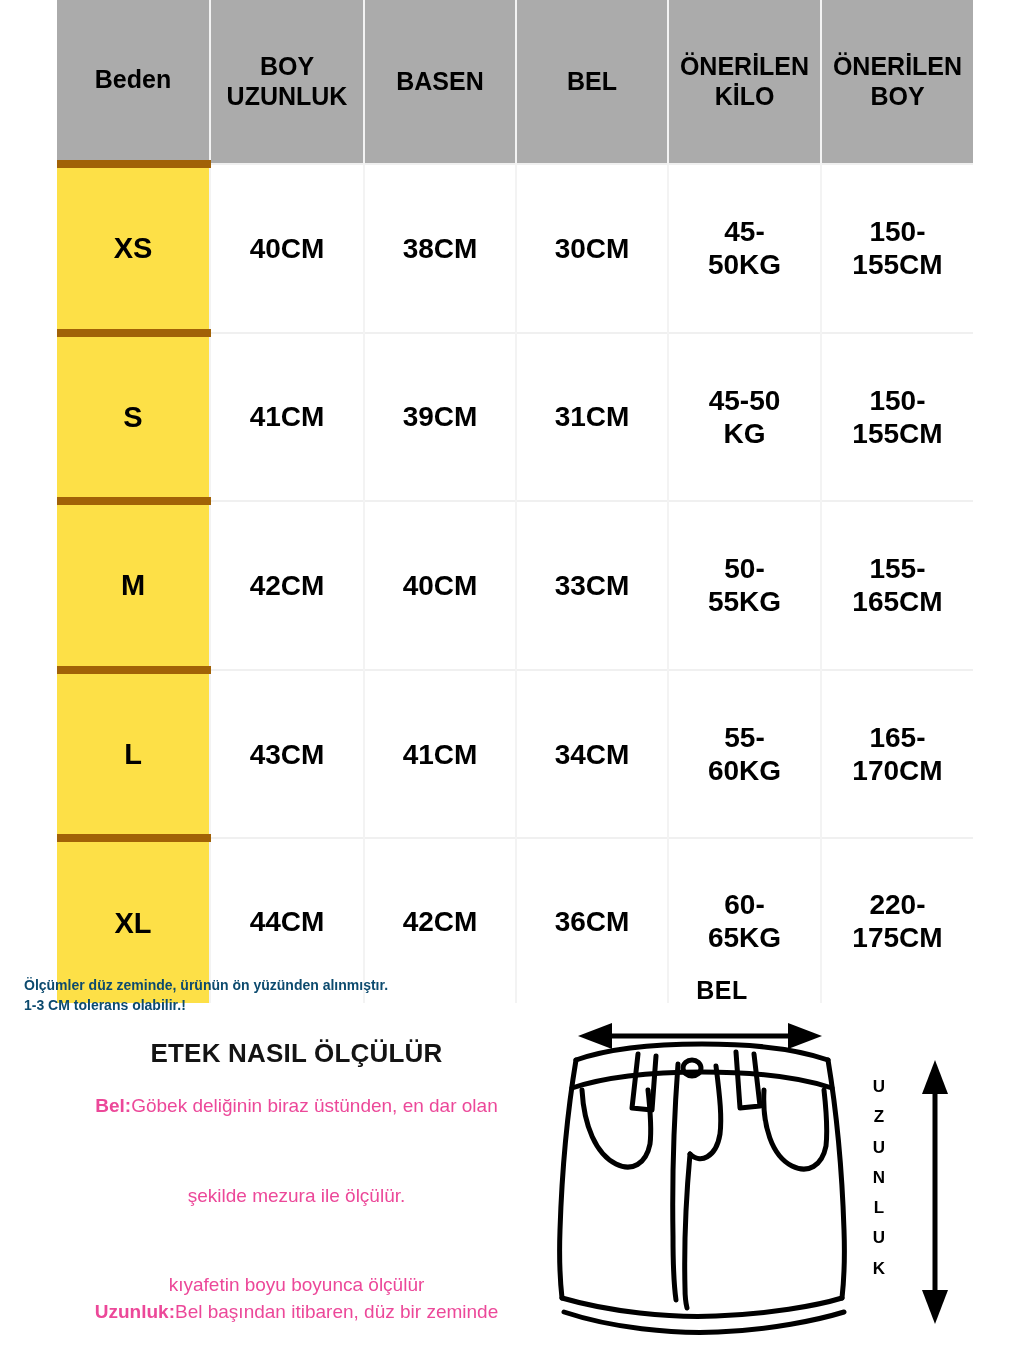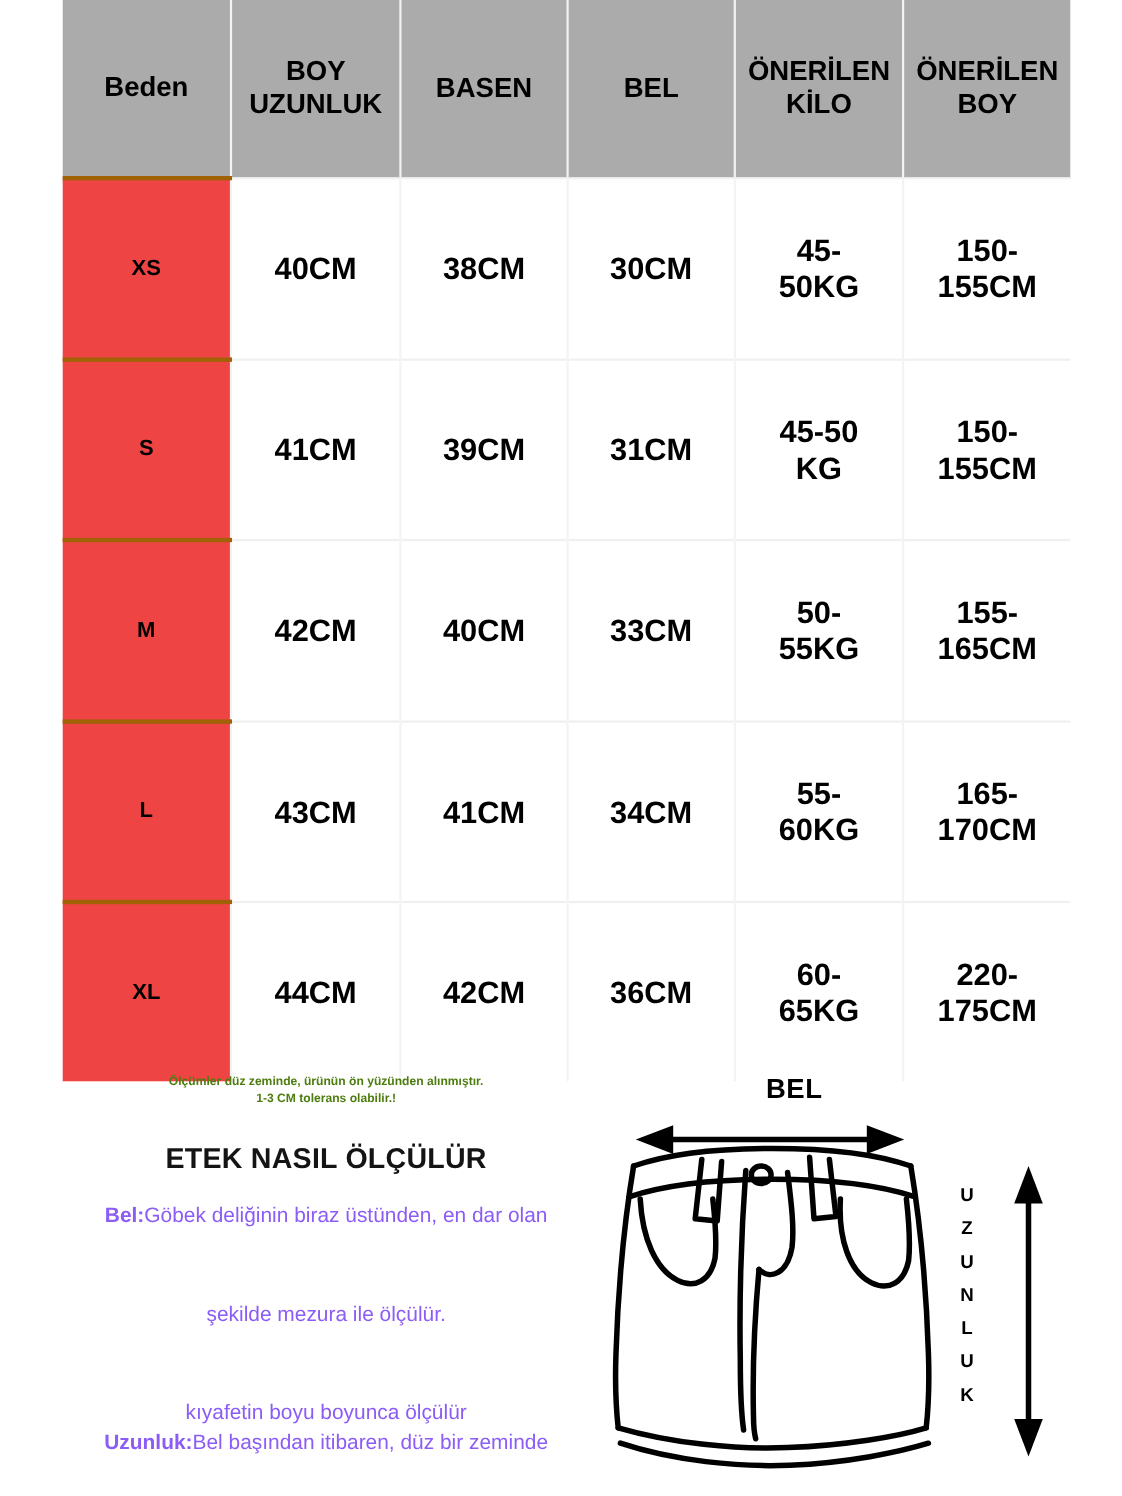--- a/index.html
+++ b/index.html
@@ -51,36 +51,35 @@
 
   .data-row td {
     height: 160.6px;
     font-size: 28px;
     background: #ffffff;
     border-top: 2px solid #f0f0f0;
     border-right: 2px solid #f3f3f3;
   }
   .data-row td:last-child { border-right: none; }
   .data-row td.size-cell {
-    background: #ef4444;
+    background: #fde047;
     border-right: 2px solid #f3f3f3;
-    border-top: 4px solid #a16207;
-    font-size: 20px;
+    border-top: 8px solid #a16207;
+    font-size: 29px;
   }
   .two-line { font-size: 27px; }
 
   
   #measure-note {
     position: absolute;
     left: 24px;
     top: 976px;
     width: 545px;
-    text-align: center;
-    color: #4d7c0f;
-    font-size: 11px;
+    color: #0c4a6e;
+    font-size: 14px;
     font-weight: bold;
     line-height: 1.42;
   }
 
   
   #how-title {
     position: absolute;
     left: 24px;
     top: 1038px;
     width: 545px;
@@ -89,21 +88,21 @@
     font-weight: bold;
     color: #141414;
     letter-spacing: 0.2px;
   }
   .how-block {
     position: absolute;
     left: 24px;
     width: 545px;
     text-align: center;
     font-size: 19px;
-    color: #8b5cf6;
+    color: #ec4899;
     line-height: 1.42;
   }
   .how-block b { font-weight: bold; }
   #how-bel     { top: 1093px; }
   #how-basen   { top: 1183px; }
   #how-uzunluk { top: 1272px; }
 
   
   #skirt-diagram {
     position: absolute;

